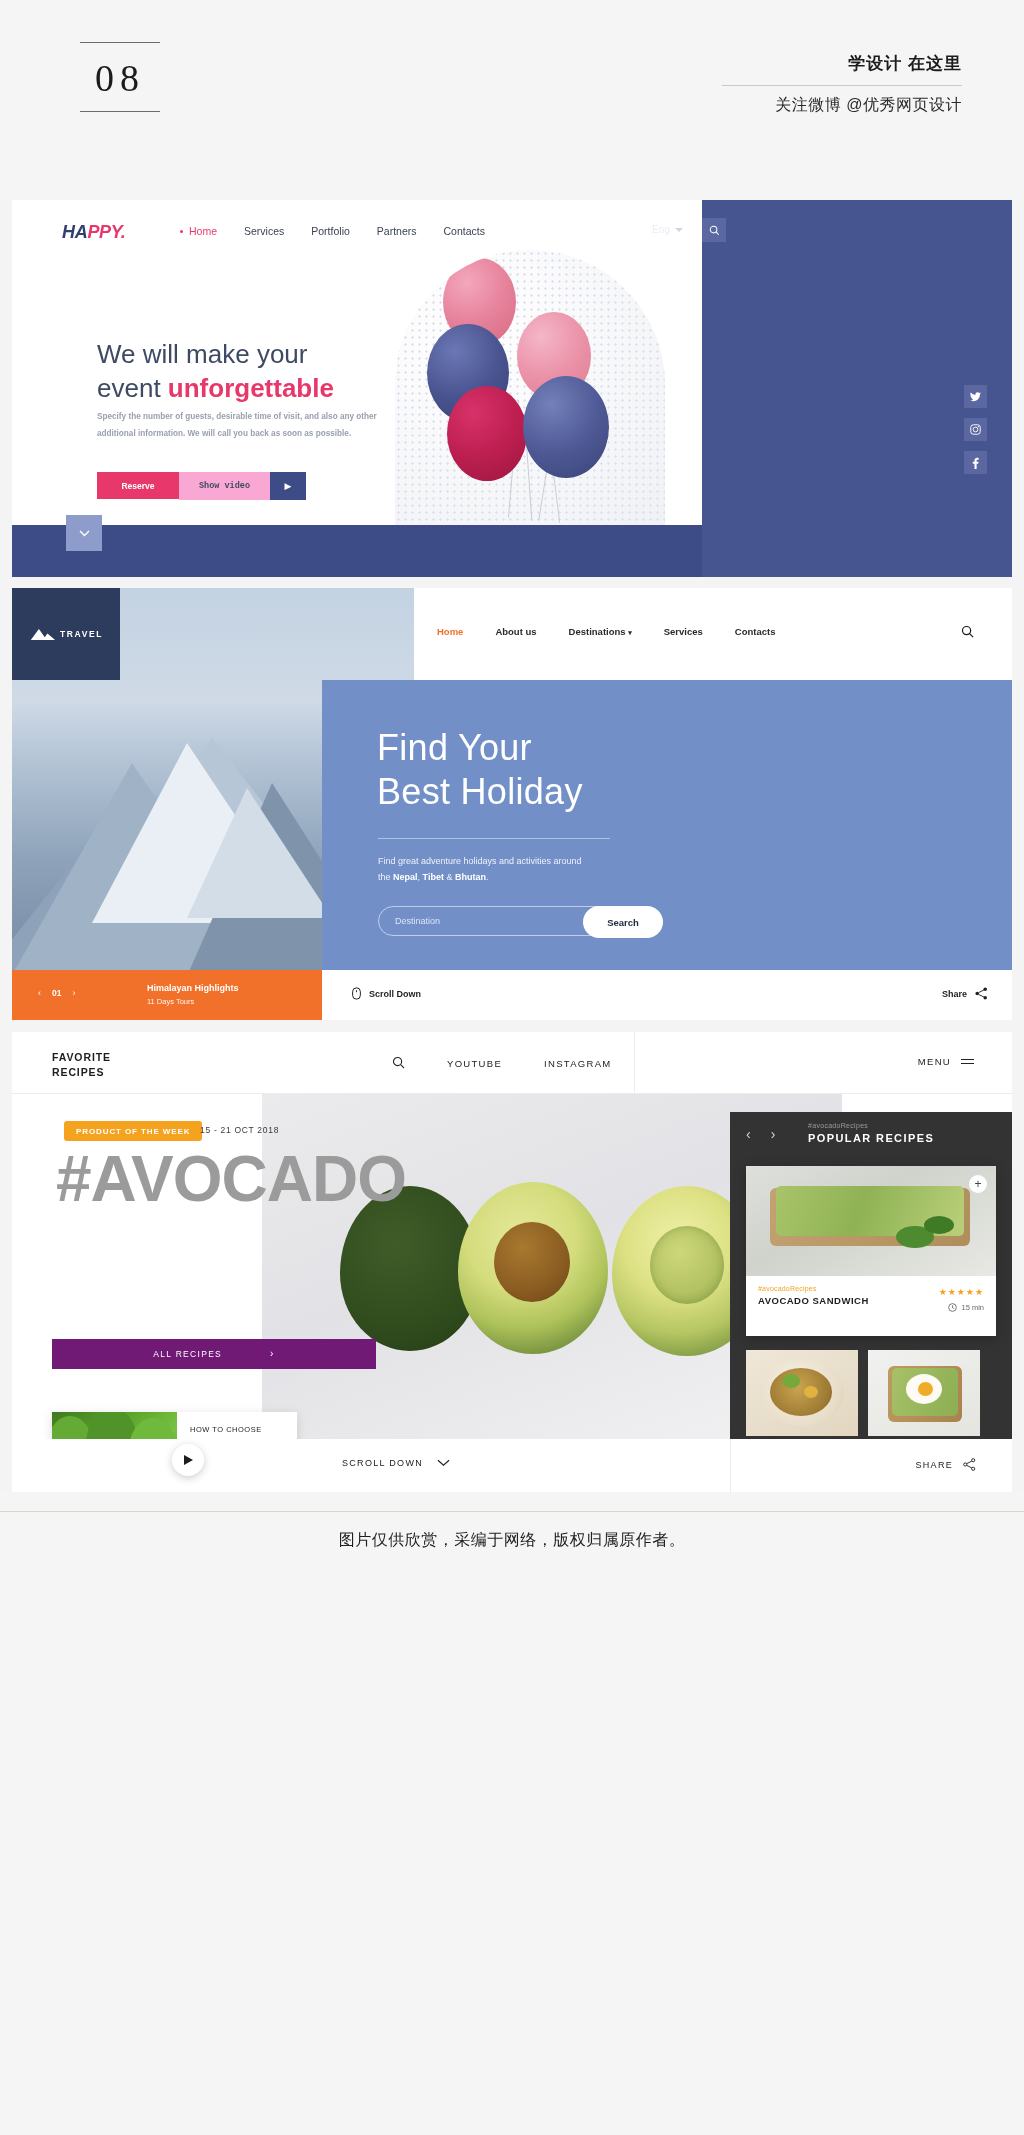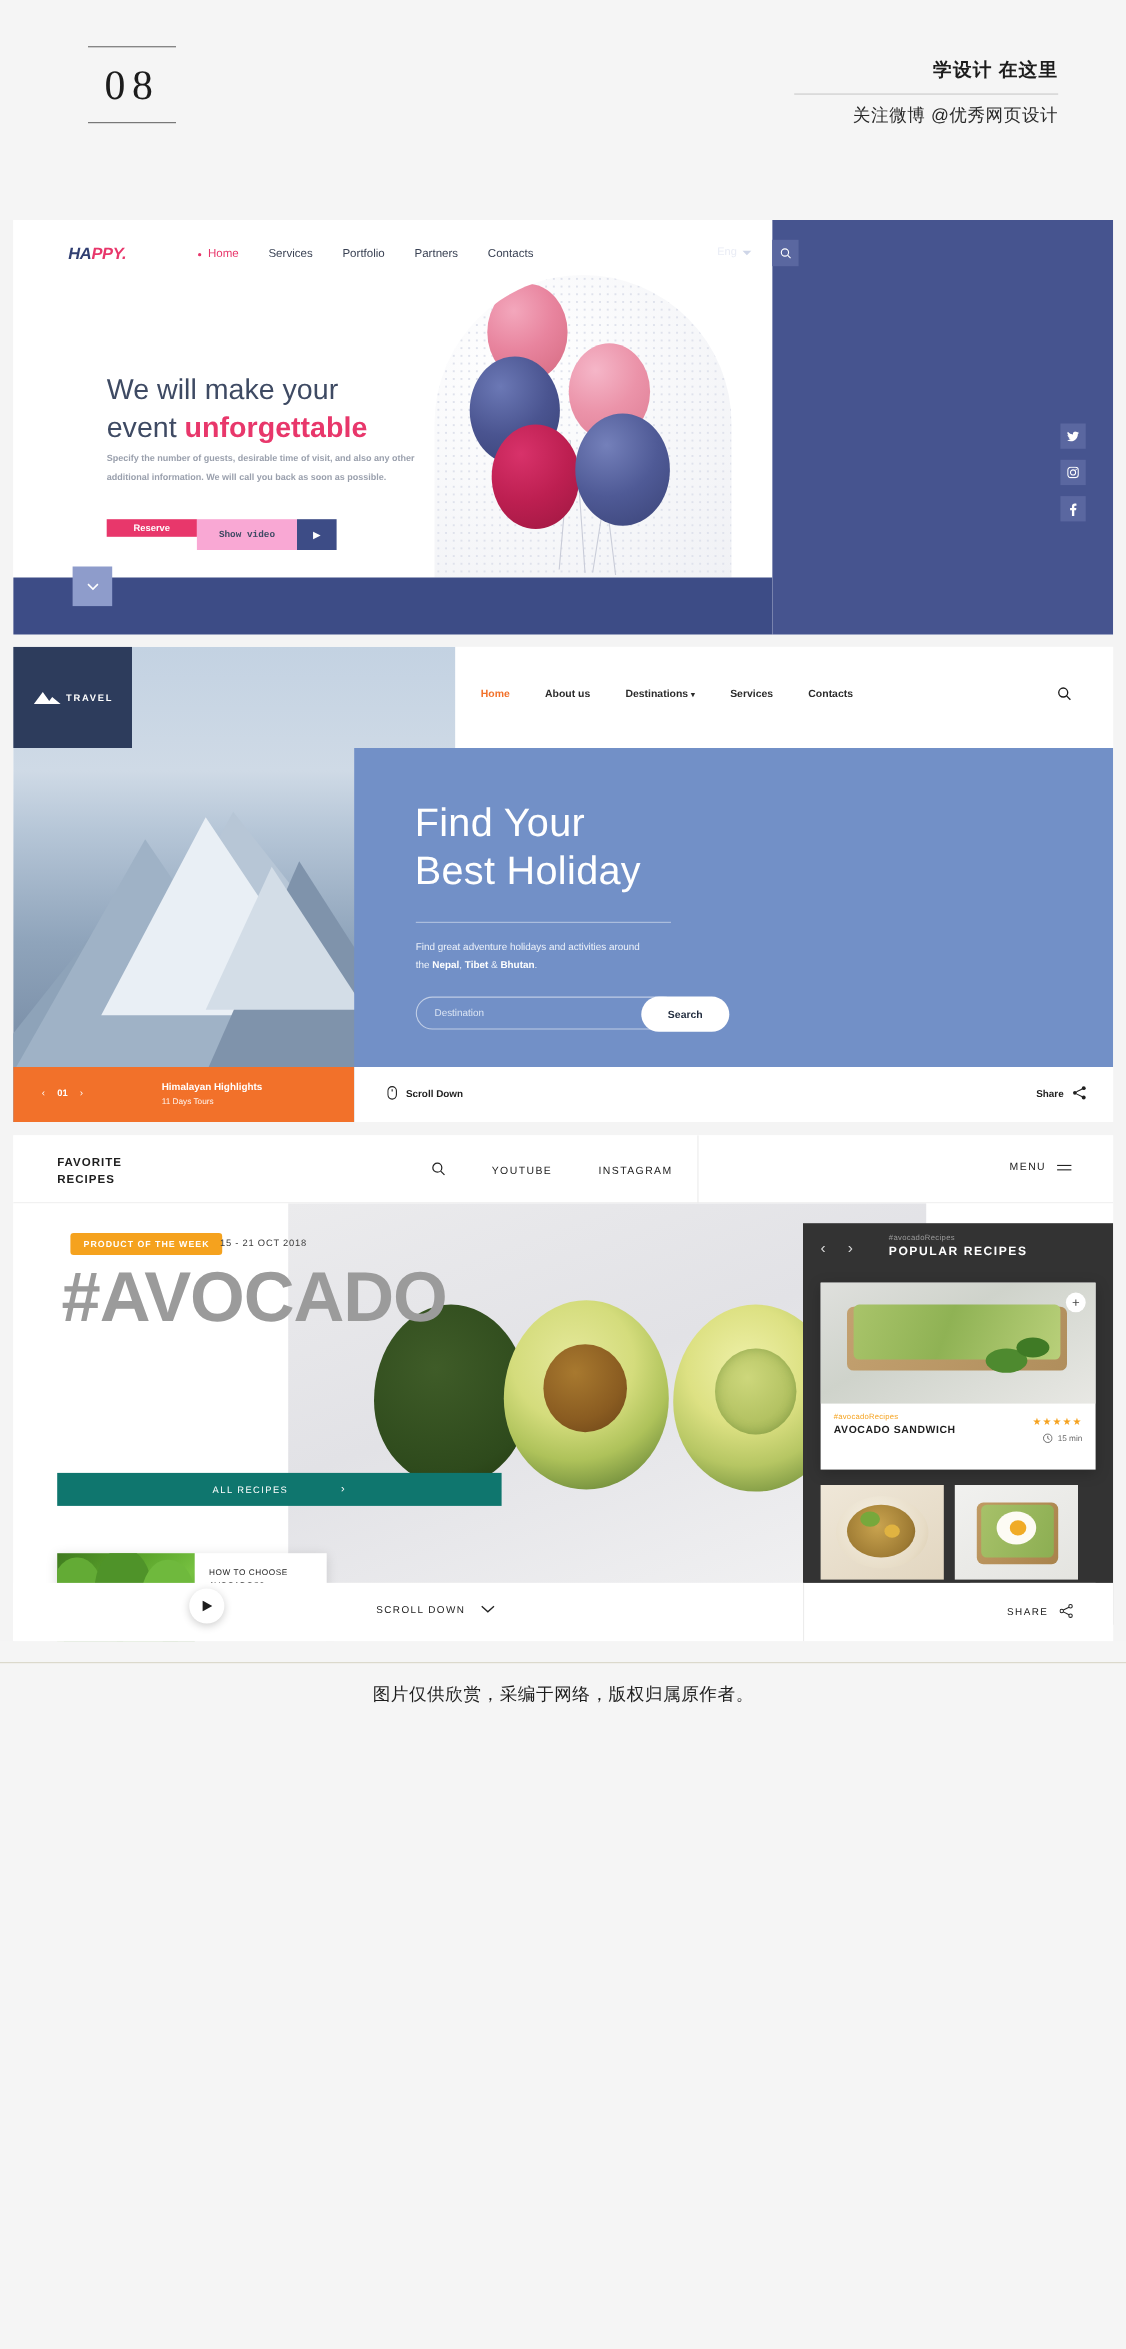--- a/index.html
+++ b/index.html
@@ -18,35 +18,35 @@
 
   
   .mock{position:absolute;left:12px;width:1000px;background:#fff;overflow:hidden;}
 
   
   #mock1{top:200px;height:377px;}
   .m1-left{position:absolute;left:0;top:0;width:690px;height:377px;background:#fff;}
   .m1-right{position:absolute;left:690px;top:0;width:310px;height:377px;background:#46548f;}
   .m1-botbar{position:absolute;left:0;top:325px;width:690px;height:52px;background:#3d4c86;}
   .m1-nav{position:absolute;left:0;top:0;width:690px;height:62px;}
-  .m1-logo{position:absolute;left:50px;top:22px;font-size:15px;font-weight:900;font-style:italic;letter-spacing:-.3px;}
+  .m1-logo{position:absolute;left:50px;top:22px;font-size:18px;font-weight:900;font-style:italic;letter-spacing:-.3px;}
   .m1-logo .a{color:#303f72;}
   .m1-logo .b{color:#e8376b;}
   .m1-menu{position:absolute;left:168px;top:25px;display:flex;gap:27px;font-size:10.5px;color:#3a4254;}
   .m1-menu span{white-space:nowrap;}
   .m1-menu .act{color:#e8376b;position:relative;padding-left:9px;}
   .m1-menu .act:before{content:"";position:absolute;left:0;top:5px;width:3px;height:3px;border-radius:50%;background:#e8376b;}
   .m1-lang{position:absolute;left:640px;top:24px;font-size:10px;color:#e9ecf5;display:flex;align-items:center;gap:5px;}
   .m1-caret{width:0;height:0;border-left:4px solid transparent;border-right:4px solid transparent;border-top:4px solid #cfd6e8;}
   .m1-search{position:absolute;left:690px;top:18px;width:24px;height:24px;background:#5a67a0;display:flex;align-items:center;justify-content:center;}
   .m1-h1{position:absolute;left:85px;top:137px;width:340px;font-size:26px;line-height:1.32;color:#3e4a63;font-weight:400;}
   .m1-h1 b{color:#e8376b;font-weight:bold;}
   .m1-p{position:absolute;left:85px;top:208px;width:300px;font-size:8.2px;line-height:2.1;color:#9aa0ad;font-weight:bold;}
   .m1-btns{position:absolute;left:85px;top:272px;display:flex;}
-  .m1-bres{width:82px;height:16px;background:#e8376b;color:#fff;font-size:8.5px;font-weight:bold;display:flex;align-items:center;justify-content:center;}
+  .m1-bres{width:82px;height:27px;background:#e8376b;color:#fff;font-size:8.5px;font-weight:bold;display:flex;align-items:center;justify-content:center;}
   .m1-bvid{width:91px;height:28px;background:#f9a8d4;color:#3e4a63;font-size:8.5px;font-weight:bold;display:flex;align-items:center;justify-content:center;font-family:Liberation Mono, monospace;}
   .m1-bplay{width:36px;height:28px;background:#3d4c86;color:#fff;font-size:9px;display:flex;align-items:center;justify-content:center;}
   .m1-scrollbtn{position:absolute;left:54px;top:315px;width:36px;height:36px;background:#8e9ccb;display:flex;align-items:center;justify-content:center;}
   .m1-photo{position:absolute;left:383px;top:50px;width:270px;height:275px;background:
      radial-gradient(circle at 30% 30%, #ffffff 0%, #f0f1f5 100%);
      border-top-left-radius:135px;border-top-right-radius:135px;overflow:hidden;}
   .m1-dots{position:absolute;inset:0;background-image:radial-gradient(#dfe2ec 1.1px, transparent 1.2px);background-size:7px 7px;}
   .balloon{position:absolute;border-radius:50%;}
   .bstring{position:absolute;width:1px;background:#c9ccd8;}
   .m1-social{position:absolute;right:25px;top:185px;display:flex;flex-direction:column;gap:10px;}
@@ -90,21 +90,21 @@
   .burger{display:inline-flex;flex-direction:column;gap:3px;}
   .burger i{display:block;width:13px;height:1.4px;background:#222;}
   .m3-body{position:absolute;left:0;top:62px;width:1000px;height:398px;background:#fff;}
   .m3-photo{position:absolute;left:250px;top:0;width:580px;height:345px;
     background:linear-gradient(160deg,#ebebed 0%,#e2e2e6 45%,#f2f2f3 100%);overflow:hidden;}
   .m3-badge{position:absolute;left:52px;top:27px;height:20px;padding:0 12px;background:#f5a21e;color:#fff;font-size:8px;font-weight:bold;letter-spacing:.9px;border-radius:3px;display:flex;align-items:center;}
   .m3-date{position:absolute;left:188px;top:31px;font-size:8.5px;letter-spacing:.7px;color:#3a3a3a;}
   .m3-big{position:absolute;left:44px;top:53px;font-size:64px;font-weight:bold;letter-spacing:-1px;color:#9b9b9b;line-height:1;}
   .m3-p{position:absolute;left:52px;top:172px;width:205px;font-size:8px;line-height:1.95;color:#6c6c6c;}
   .m3-p b{color:#2b2b2b;font-weight:bold;}
-  .m3-allrec{position:absolute;left:40px;top:245px;width:404px;height:30px;background:#0f766e;color:#fff;font-size:8.5px;letter-spacing:1.3px;display:flex;align-items:center;justify-content:center;gap:48px;}
+  .m3-allrec{position:absolute;left:40px;top:245px;width:324px;height:30px;background:#701a75;color:#fff;font-size:8.5px;letter-spacing:1.3px;display:flex;align-items:center;justify-content:center;gap:48px;}
   .m3-video{position:absolute;left:40px;top:318px;width:245px;height:95px;background:#fff;box-shadow:0 2px 10px rgba(0,0,0,.13);display:flex;}
   .m3-vthumb{width:125px;height:95px;background:linear-gradient(140deg,#3f7a1f 0%,#5ca52c 35%,#77c241 60%,#49872a 100%);position:relative;overflow:hidden;}
   .avo{position:absolute;border-radius:48% 48% 42% 42%/58% 58% 42% 42%;}
   .m3-vtext{flex:1;padding:12px 11px 0 13px;}
   .m3-vt1{font-size:7.5px;font-weight:normal;letter-spacing:.5px;color:#1d1d1d;line-height:1.55;}
   .m3-vt2{margin-top:7px;font-size:6.5px;line-height:1.7;color:#7c7c7c;}
   .m3-playbtn{position:absolute;left:160px;top:350px;width:32px;height:32px;border-radius:50%;background:#fff;box-shadow:0 2px 8px rgba(0,0,0,.2);display:flex;align-items:center;justify-content:center;z-index:4;}
   .m3-rail{position:absolute;left:718px;top:18px;width:282px;height:365px;background:#333333;}
   .m3-railhead{position:absolute;left:0;top:0;width:282px;height:50px;}
   .m3-rarrows{position:absolute;left:16px;top:14px;display:flex;gap:20px;color:#d8d8d8;font-size:14px;font-weight:300;}

